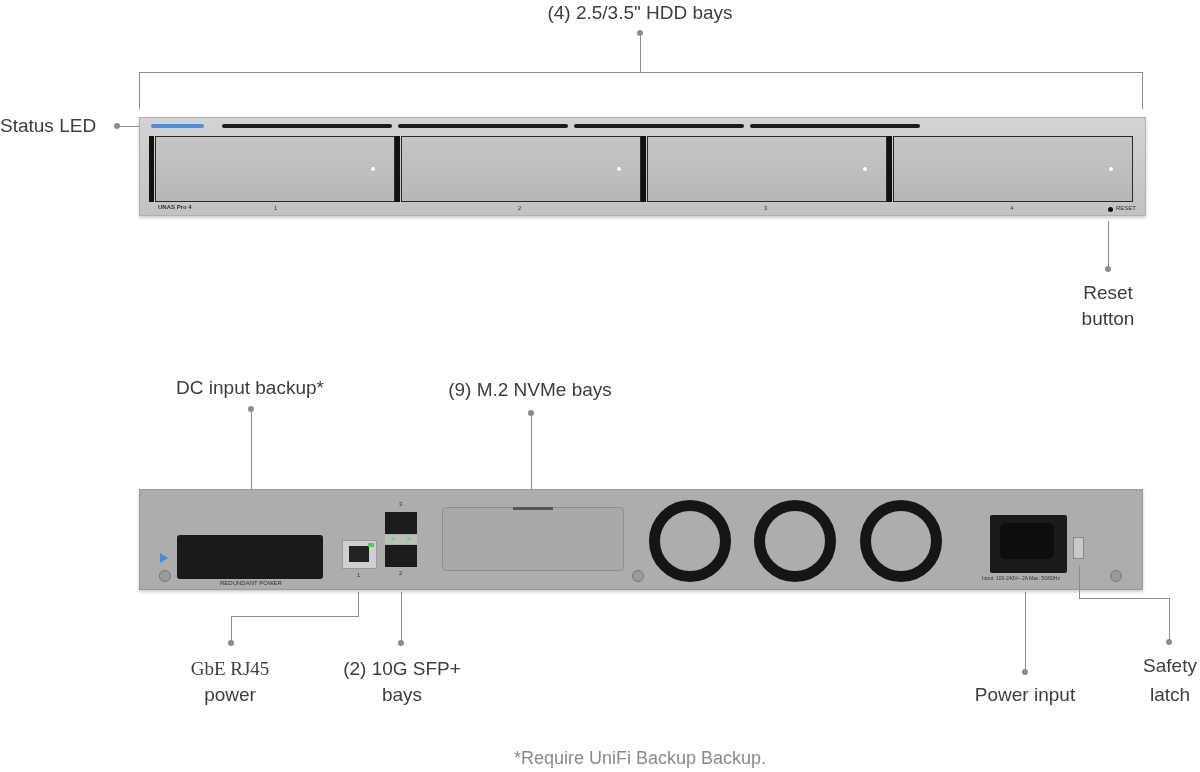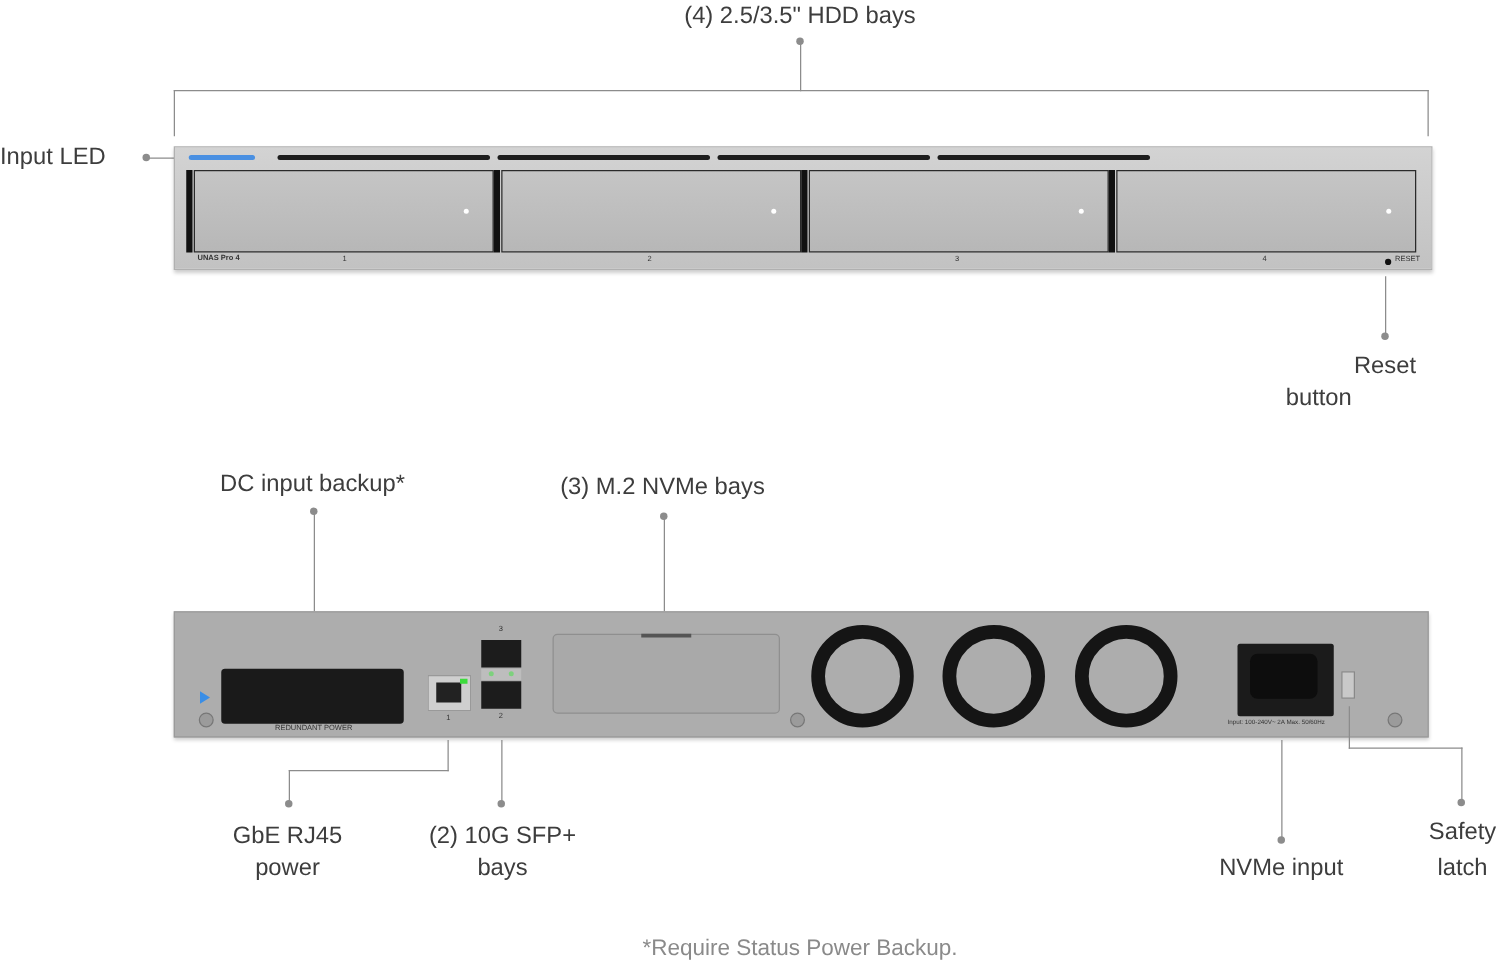--- a/index.html
+++ b/index.html
@@ -25,21 +25,21 @@
 </head>
 <body>
 
 <div class="abs label center" style="left:490px;top:0px;width:300px;">(4) 2.5/3.5" HDD bays</div>
 <div class="dot" style="left:637px;top:30px;"></div>
 <div class="line" style="left:640px;top:33px;width:1px;height:40px;"></div>
 <div class="line" style="left:139px;top:72px;width:1004px;height:1px;"></div>
 <div class="line" style="left:139px;top:72px;width:1px;height:37px;"></div>
 <div class="line" style="left:1142px;top:72px;width:1px;height:37px;"></div>
 
-<div class="abs label" style="left:0px;top:113px;">Input LED</div>
+<div class="abs label" style="left:0px;top:113px;">Status LED</div>
 <div class="dot" style="left:114px;top:123px;"></div>
 <div class="line" style="left:118px;top:126px;width:22px;height:1px;"></div>
 
 <div class="abs front">
   <div class="slot" style="left:11px;width:53px;background:#4a90e2;"></div>
   <div class="slot" style="left:82px;width:170px;"></div>
   <div class="slot" style="left:258px;width:170px;"></div>
   <div class="slot" style="left:434px;width:170px;"></div>
   <div class="slot" style="left:610px;width:170px;"></div>
 
@@ -65,27 +65,27 @@
   <div class="tiny" style="left:378px;top:87px;">2</div>
   <div class="tiny" style="left:624px;top:87px;">3</div>
   <div class="tiny" style="left:870px;top:87px;">4</div>
   <div class="abs" style="left:968px;top:89px;width:5px;height:5px;border-radius:50%;background:#111;"></div>
   <div class="tiny" style="left:976px;top:87px;">RESET</div>
 </div>
 
 <div class="line" style="left:1108px;top:221px;width:1px;height:47px;"></div>
 <div class="dot" style="left:1105px;top:266px;"></div>
 <div class="abs label center" style="left:1058px;top:280px;width:100px;">Reset</div>
-<div class="abs label center" style="left:1005px;top:306px;width:100px;">button</div>
+<div class="abs label center" style="left:1058px;top:306px;width:100px;">button</div>
 
 <div class="abs label center" style="left:130px;top:375px;width:240px;">DC input backup*</div>
 <div class="dot" style="left:248px;top:406px;"></div>
 <div class="line" style="left:251px;top:409px;width:1px;height:80px;"></div>
 
-<div class="abs label center" style="left:410px;top:377px;width:240px;">(3) M.2 NVMe bays</div>
+<div class="abs label center" style="left:410px;top:377px;width:240px;">(9) M.2 NVMe bays</div>
 <div class="dot" style="left:528px;top:410px;"></div>
 <div class="line" style="left:531px;top:413px;width:1px;height:76px;"></div>
 
 <div class="abs back">
   <div class="abs" style="left:20px;top:63px;width:0;height:0;border-left:8px solid #3a8ee6;border-top:5px solid transparent;border-bottom:5px solid transparent;"></div>
   <div class="screw" style="left:19px;top:80px;"></div>
   <div class="abs" style="left:37px;top:45px;width:146px;height:44px;background:#1a1a1a;border-radius:3px;"></div>
   <div class="tiny" style="left:80px;top:90px;">REDUNDANT POWER</div>
 
   <div class="abs" style="left:202px;top:50px;width:33px;height:27px;background:#cfcfcf;border:1px solid #999;">
@@ -117,32 +117,32 @@
   </div>
   <div class="tiny" style="left:842px;top:85px;font-size:5px;">Input: 100-240V~ 2A Max. 50/60Hz</div>
   <div class="abs" style="left:933px;top:47px;width:9px;height:20px;background:#c9c9c9;border:1px solid #888;"></div>
   <div class="screw" style="left:970px;top:80px;"></div>
 </div>
 
 <div class="line" style="left:358px;top:592px;width:1px;height:25px;"></div>
 <div class="line" style="left:231px;top:616px;width:128px;height:1px;"></div>
 <div class="line" style="left:231px;top:616px;width:1px;height:25px;"></div>
 <div class="dot" style="left:228px;top:640px;"></div>
-<div class="abs label center" style="left:160px;top:656px;width:140px;">GbE RJ45</div>
+<div class="abs label center" style="left:160px;top:656px;width:140px;font-family:Liberation Serif, serif;">GbE RJ45</div>
 <div class="abs label center" style="left:160px;top:682px;width:140px;">power</div>
 
 <div class="line" style="left:401px;top:592px;width:1px;height:50px;"></div>
 <div class="dot" style="left:398px;top:640px;"></div>
 <div class="abs label center" style="left:320px;top:656px;width:164px;">(2) 10G SFP+</div>
 <div class="abs label center" style="left:320px;top:682px;width:164px;">bays</div>
 
 <div class="line" style="left:1025px;top:592px;width:1px;height:80px;"></div>
 <div class="dot" style="left:1022px;top:669px;"></div>
-<div class="abs label center" style="left:950px;top:682px;width:150px;">NVMe input</div>
+<div class="abs label center" style="left:950px;top:682px;width:150px;">Power input</div>
 
 <div class="line" style="left:1079px;top:565px;width:1px;height:34px;"></div>
 <div class="line" style="left:1079px;top:598px;width:91px;height:1px;"></div>
 <div class="line" style="left:1169px;top:598px;width:1px;height:42px;"></div>
 <div class="dot" style="left:1166px;top:639px;"></div>
 <div class="abs label center" style="left:1120px;top:653px;width:100px;">Safety</div>
 <div class="abs label center" style="left:1120px;top:682px;width:100px;">latch</div>
 
-<div class="abs center" style="left:400px;top:748px;width:480px;font-size:18px;color:#8a8a8a;">*Require Status Power Backup.</div>
+<div class="abs center" style="left:400px;top:748px;width:480px;font-size:18px;color:#8a8a8a;">*Require UniFi Backup Backup.</div>
 
 </body></html>

